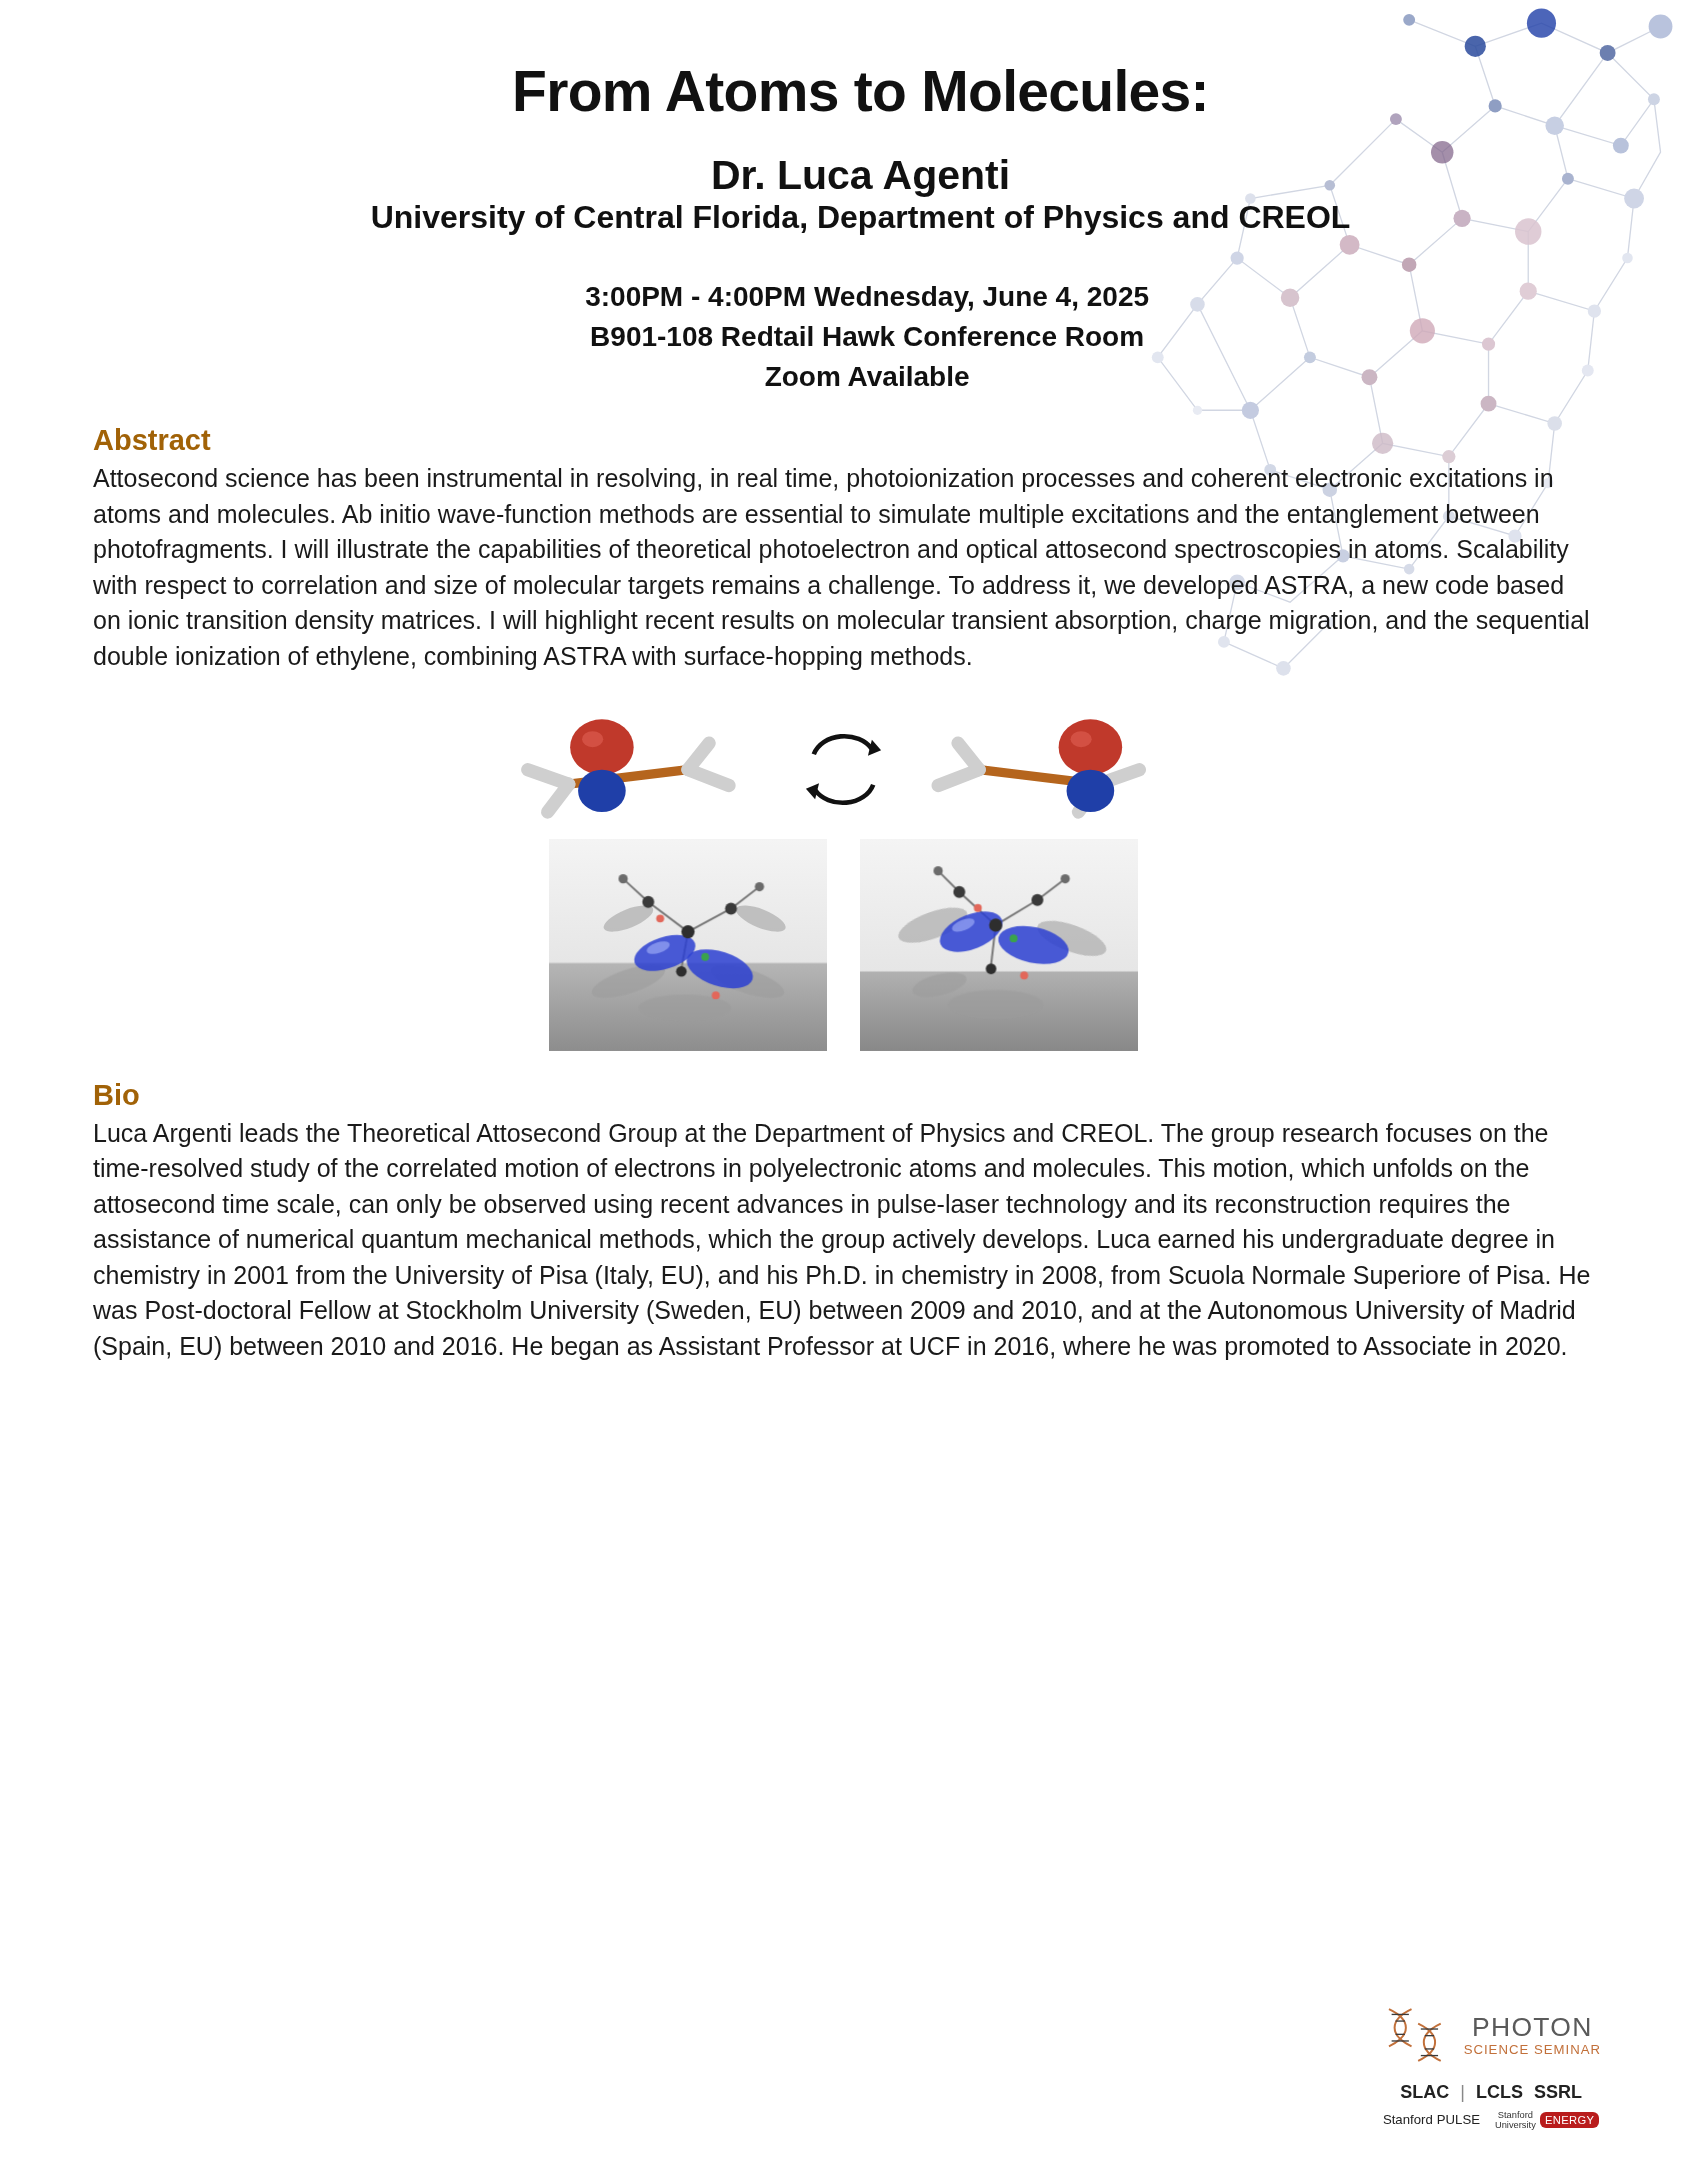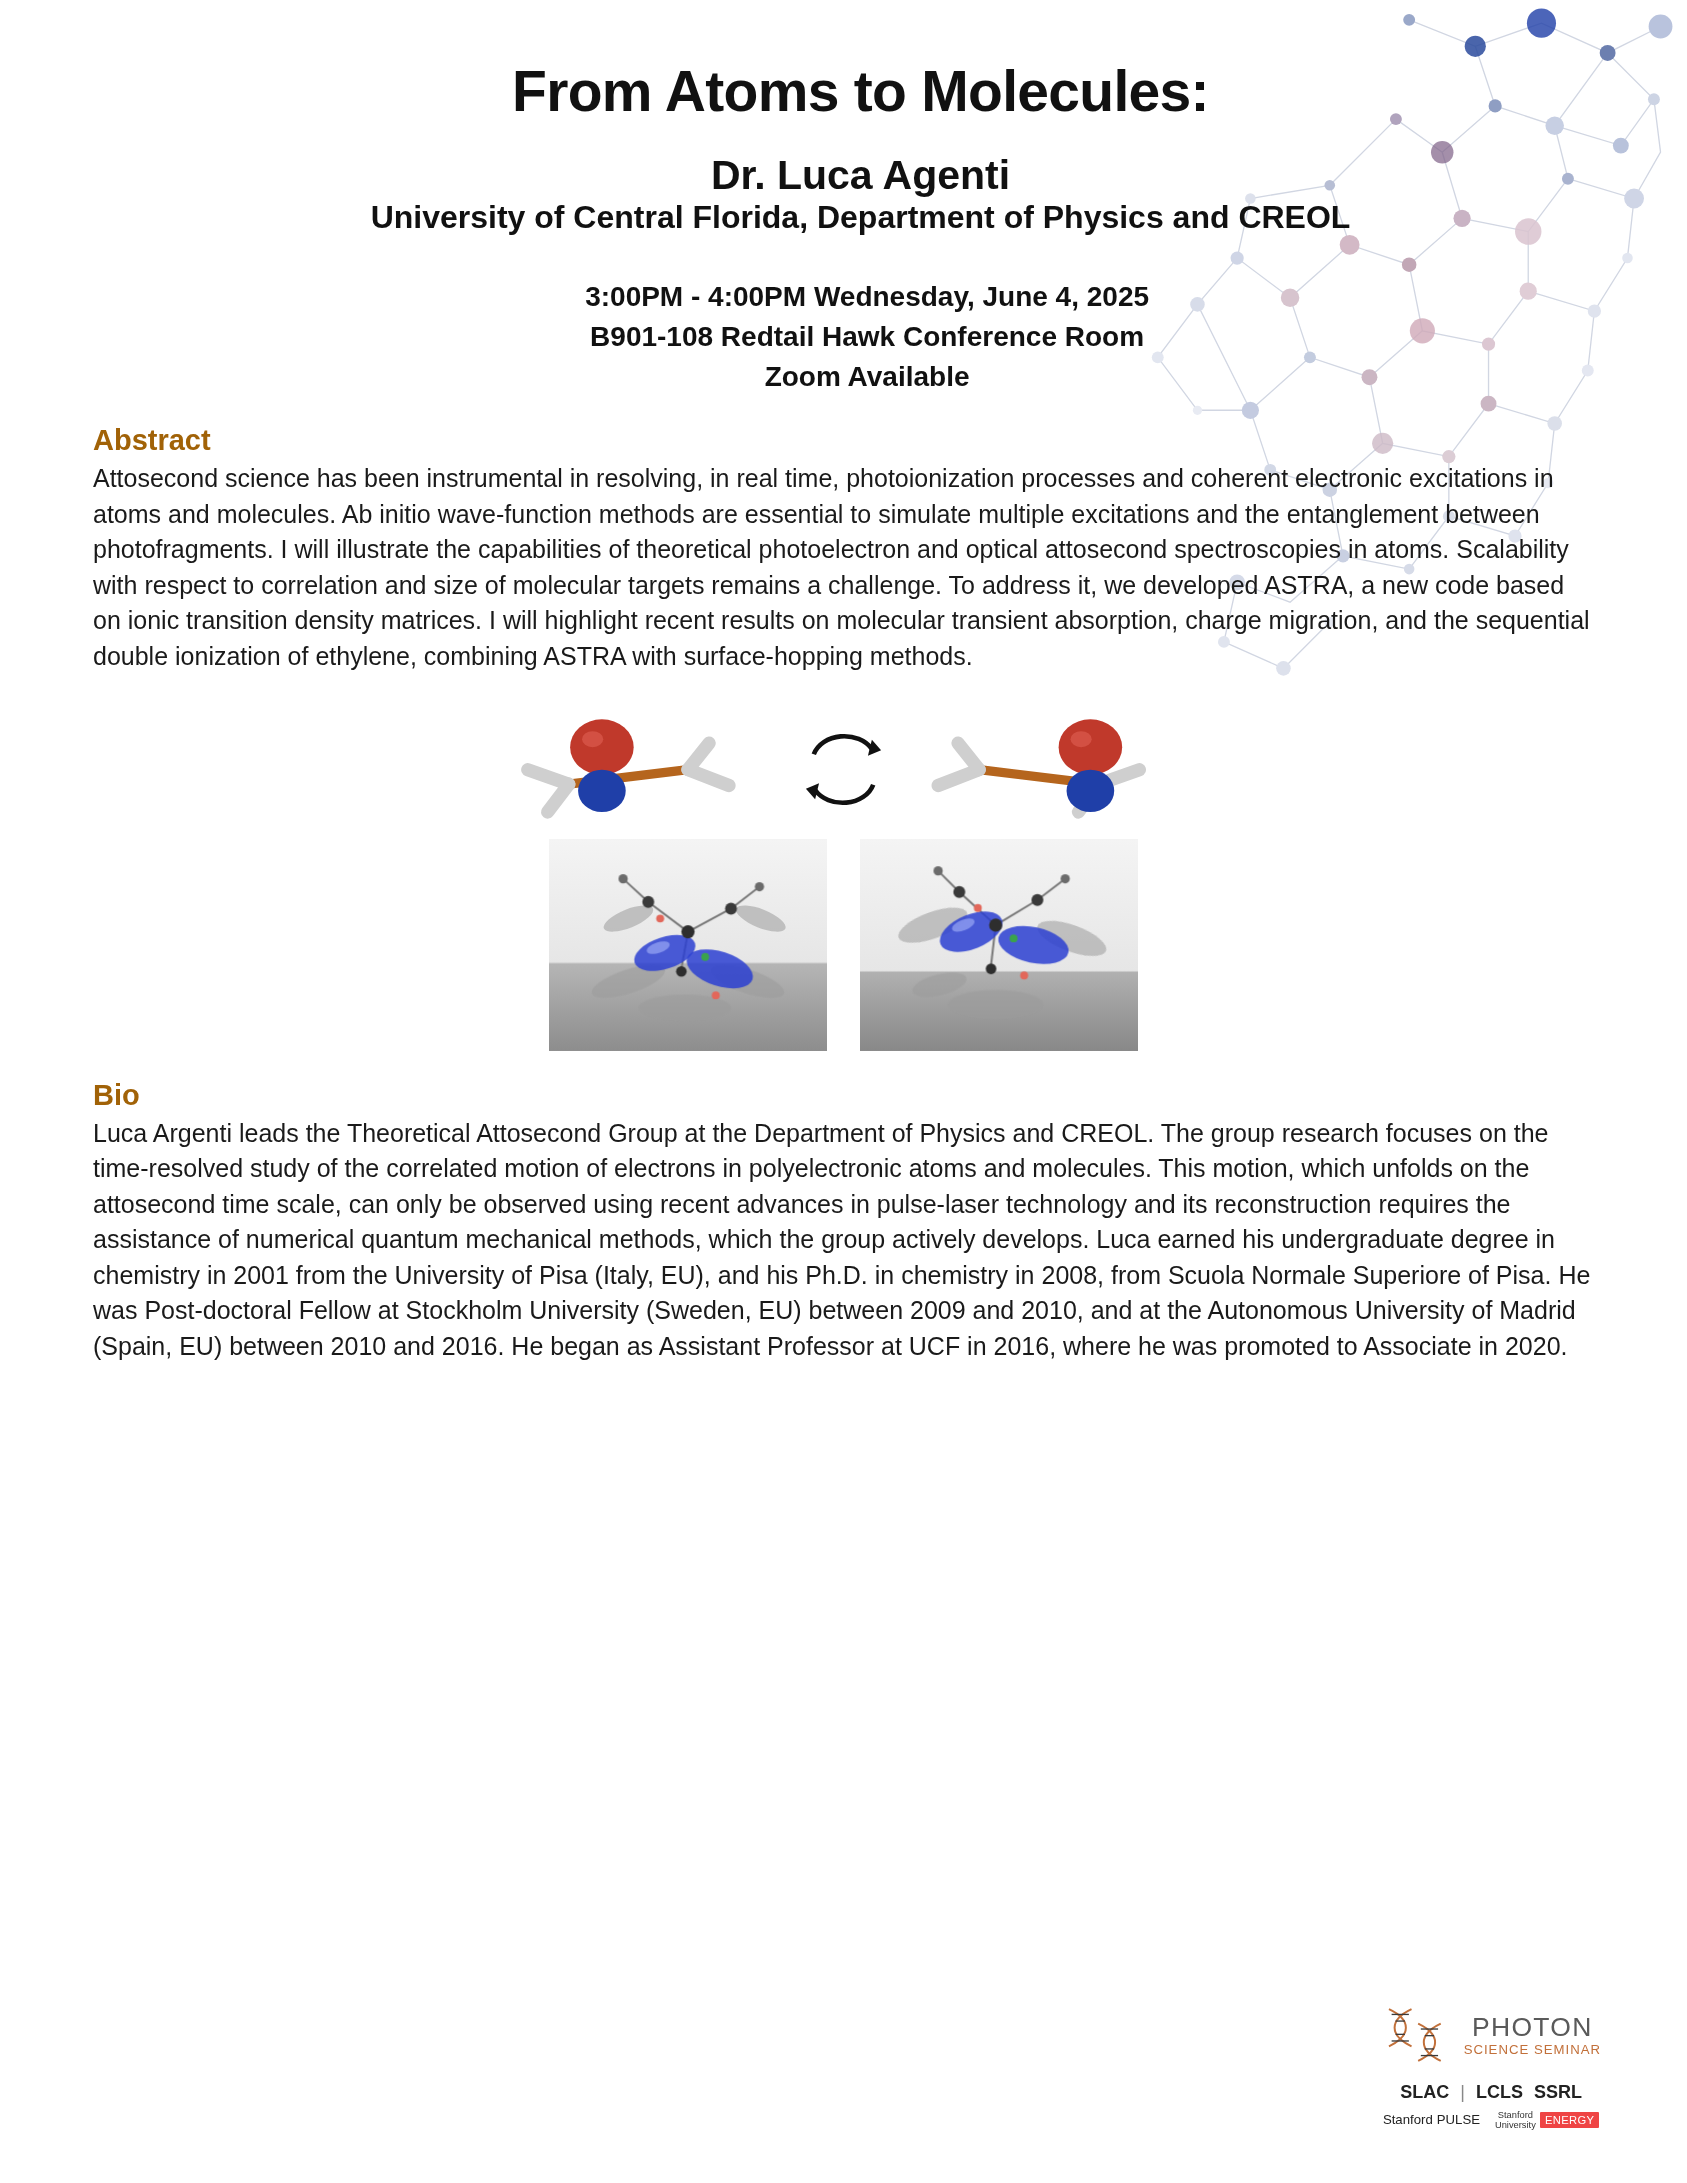--- a/index.html
+++ b/index.html
@@ -171,23 +171,23 @@
     font-size: 13.2px;
     color: #222;
   }
   .partner {
     display: flex;
     align-items: center;
     gap: 4px;
     white-space: nowrap;
   }
   .energy-badge {
-    background: #ef4444;
+    background: #b91c1c;
     color: #fff;
-    border-radius: 1px;
+    border-radius: 6px;
     padding: 2px 5.3px;
     font-size: 11.2px;
     letter-spacing: 0.3px;
   }
   .tiny {
     font-size: 9.3px;
     color: #333;
     line-height: 1.1;
   }
 </style>

